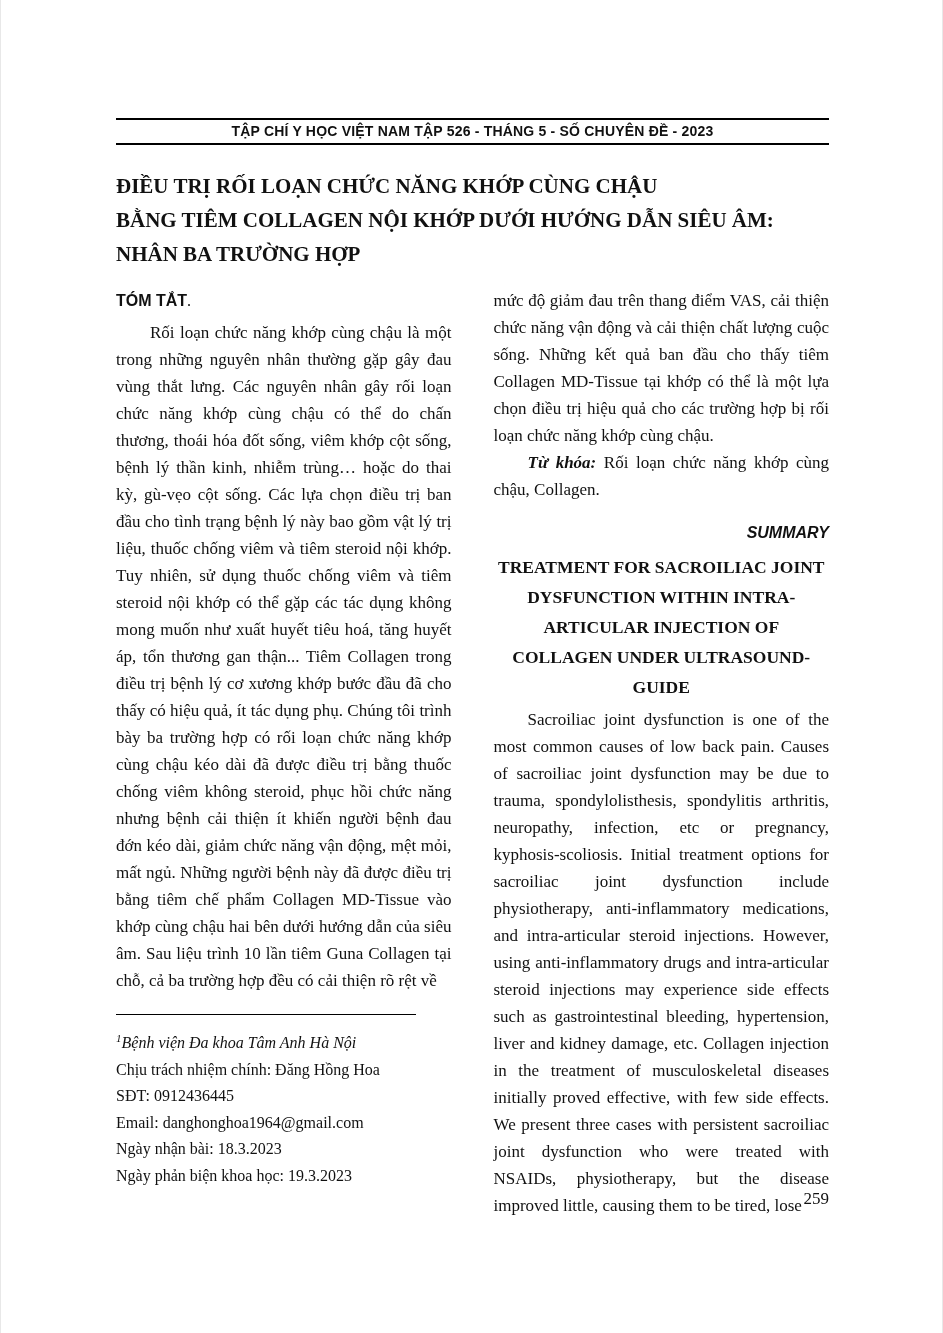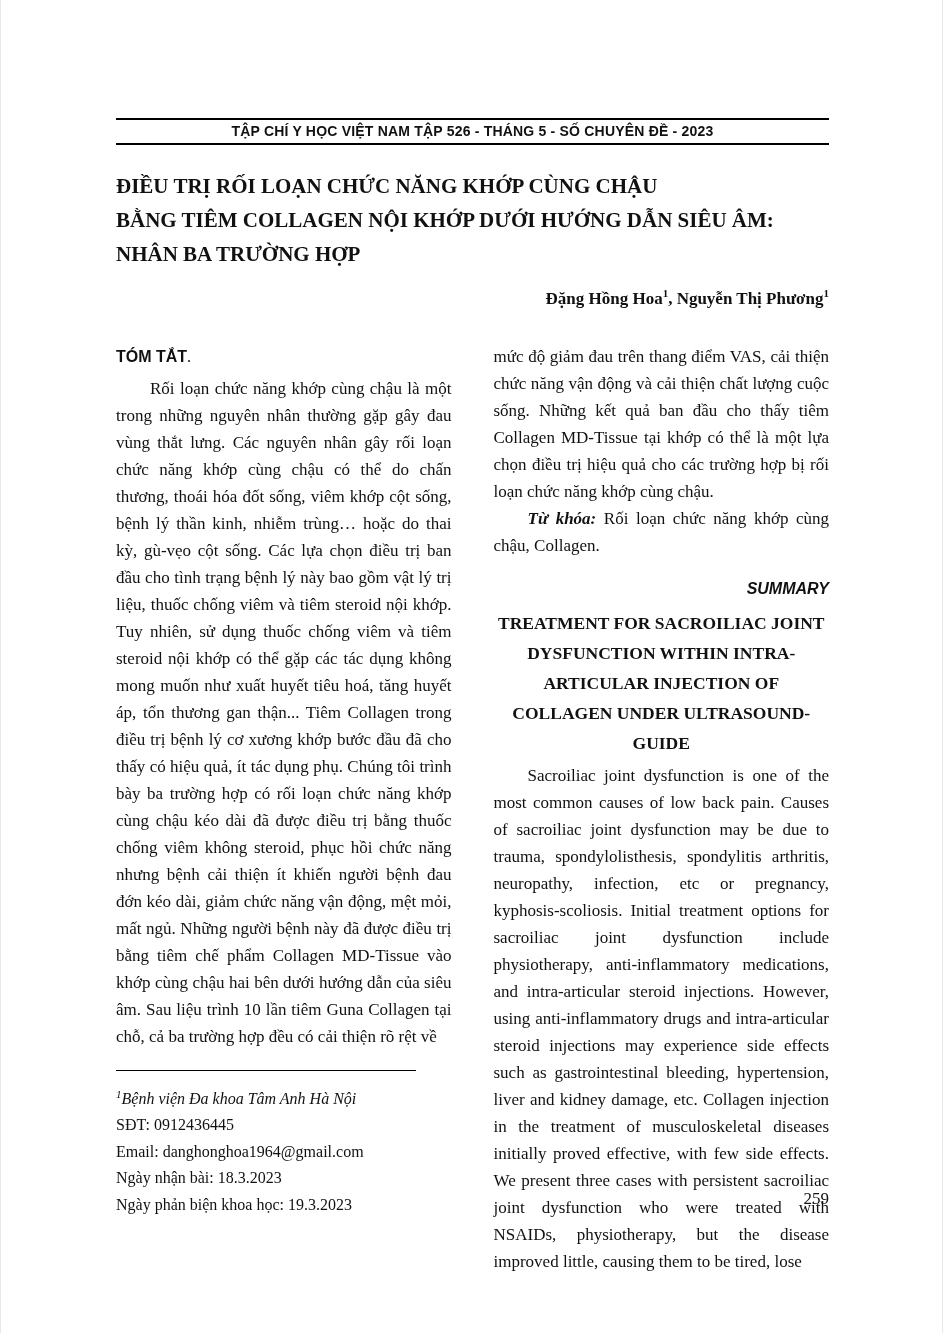--- a/index.html
+++ b/index.html
@@ -100,36 +100,34 @@
 <div class="page">
 
   <div class="journal-header">
     <span>TẬP CHÍ Y HỌC VIỆT NAM TẬP 526 - THÁNG 5 - SỐ CHUYÊN ĐỀ  - 2023</span>
   </div>
 
   <div class="article-title">ĐIỀU TRỊ RỐI LOẠN CHỨC NĂNG KHỚP CÙNG CHẬU
 BẰNG TIÊM COLLAGEN NỘI KHỚP DƯỚI HƯỚNG DẪN SIÊU ÂM:
 NHÂN BA TRƯỜNG HỢP</div>
 
-  <div class="authors">
-    <span>Đặng Hồng Hoa</span><sup>1</sup><span>, </span><span>Nguyễn Thị Phương</span><sup>1</sup>
-  </div>
 
   <div class="columns">
 
     <div class="col">
       <div class="section-heading">
         <span>TÓM TẮT</span><span class="period">.</span>
       </div>
       <p>Rối loạn chức năng khớp cùng chậu là một trong những nguyên nhân thường gặp gây đau vùng thắt lưng. Các nguyên nhân gây rối loạn chức năng khớp cùng chậu có thể do chấn thương, thoái hóa đốt sống, viêm khớp cột sống, bệnh lý thần kinh, nhiễm trùng… hoặc do thai kỳ, gù-vẹo cột sống. Các lựa chọn điều trị ban đầu cho tình trạng bệnh lý này bao gồm vật lý trị liệu, thuốc chống viêm và tiêm steroid nội khớp. Tuy nhiên, sử dụng thuốc chống viêm và tiêm steroid nội khớp có thể gặp các tác dụng không mong muốn như xuất huyết tiêu hoá, tăng huyết áp, tổn thương gan thận... Tiêm Collagen trong điều trị bệnh lý cơ xương khớp bước đầu đã cho thấy có hiệu quả, ít tác dụng phụ. Chúng tôi trình bày ba trường hợp có rối loạn chức năng khớp cùng chậu kéo dài đã được điều trị bằng thuốc chống viêm không steroid, phục hồi chức năng nhưng bệnh cải thiện ít khiến người bệnh đau đớn kéo dài, giảm chức năng vận động, mệt mỏi, mất ngủ. Những người bệnh này đã được điều trị bằng tiêm chế phẩm Collagen MD-Tissue vào khớp cùng chậu hai bên dưới hướng dẫn của siêu âm. Sau liệu trình 10 lần tiêm Guna Collagen tại chỗ, cả ba trường hợp đều có cải thiện rõ rệt về</p>
 
       <hr class="footnote-rule">
 
       <div class="footnotes">
         <div class="affiliation"><sup>1</sup><span>Bệnh viện Đa khoa Tâm Anh Hà Nội</span></div>
+        <div>Chịu trách nhiệm chính: Đăng Hồng Hoa</div>
         <div>SĐT: 0912436445</div>
         <div>Email: danghonghoa1964@gmail.com</div>
         <div>Ngày nhận bài: 18.3.2023</div>
         <div>Ngày phản biện khoa học: 19.3.2023</div>
       </div>
     </div>
 
     <div class="col">
       <p class="no-indent">mức độ giảm đau trên thang điểm VAS, cải thiện chức năng vận động và cải thiện chất lượng cuộc sống. Những kết quả ban đầu cho thấy tiêm Collagen MD-Tissue tại khớp có thể là một lựa chọn điều trị hiệu quả cho các trường hợp bị rối loạn chức năng khớp cùng chậu.</p>
       <p>

